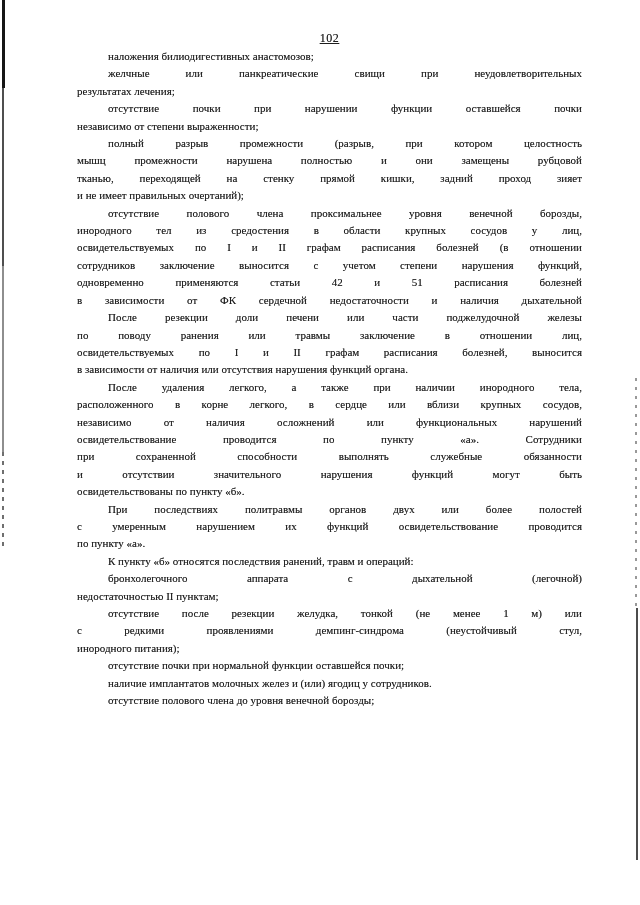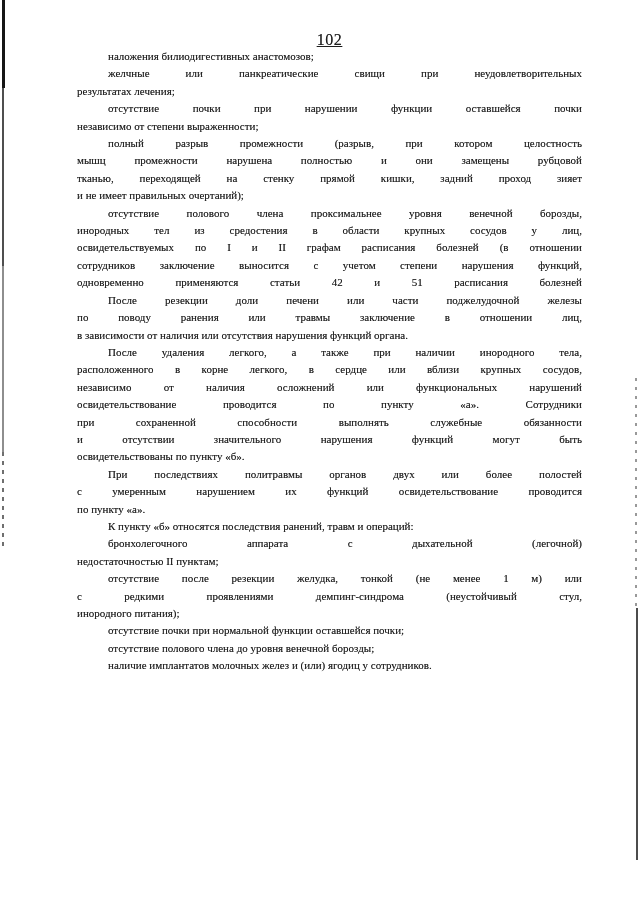--- a/index.html
+++ b/index.html
@@ -15,21 +15,21 @@
     overflow: hidden;
     font-family: "Liberation Serif", "DejaVu Serif", serif;
     color: #1d1d1d;
   }
   .page-number {
     position: absolute;
     top: 31px;
     left: 77px;
     width: 505px;
     text-align: center;
-    font-size: 16px;
+    font-size: 12px;
     letter-spacing: 0.5px;
     text-shadow: 0 0 0.4px rgba(0,0,0,0.5);
     text-decoration: underline;
   }
   .document-body {
     position: absolute;
     top: 48px;
     left: 77px;
     width: 505px;
     font-size: 11px;
@@ -76,40 +76,42 @@
       <div class="line first last">наложения билиодигестивных анастомозов;</div>
       <div class="line first">желчные или панкреатические свищи при неудовлетворительных</div>
       <div class="line last">результатах лечения;</div>
       <div class="line first">отсутствие почки при нарушении функции оставшейся почки</div>
       <div class="line last">независимо от степени выраженности;</div>
       <div class="line first">полный разрыв промежности (разрыв, при котором целостность</div>
       <div class="line">мышц промежности нарушена полностью и они замещены рубцовой</div>
       <div class="line">тканью, переходящей на стенку прямой кишки, задний проход зияет</div>
       <div class="line last">и не имеет правильных очертаний);</div>
       <div class="line first">отсутствие полового члена проксимальнее уровня венечной борозды,</div>
-      <div class="line">инородных тел из средостения в области крупных сосудов у лиц,</div>
+      <div class="line">инородного тел из средостения в области крупных сосудов у лиц,</div>
       <div class="line">освидетельствуемых по I и II графам расписания болезней (в отношении</div>
       <div class="line">сотрудников заключение выносится с учетом степени нарушения функций,</div>
       <div class="line">одновременно применяются статьи 42 и 51 расписания болезней</div>
+      <div class="line">в зависимости от ФК сердечной недостаточности и наличия дыхательной</div>
       <div class="line first">После резекции доли печени или части поджелудочной железы</div>
       <div class="line">по поводу ранения или травмы заключение в отношении лиц,</div>
+      <div class="line">освидетельствуемых по I и II графам расписания болезней, выносится</div>
       <div class="line last">в зависимости от наличия или отсутствия нарушения функций органа.</div>
       <div class="line first">После удаления легкого, а также при наличии инородного тела,</div>
       <div class="line">расположенного в корне легкого, в сердце или вблизи крупных сосудов,</div>
       <div class="line">независимо от наличия осложнений или функциональных нарушений</div>
       <div class="line">освидетельствование проводится по пункту «а». Сотрудники</div>
       <div class="line">при сохраненной способности выполнять служебные обязанности</div>
       <div class="line">и отсутствии значительного нарушения функций могут быть</div>
       <div class="line last">освидетельствованы по пункту «б».</div>
       <div class="line first">При последствиях политравмы органов двух или более полостей</div>
       <div class="line">с умеренным нарушением их функций освидетельствование проводится</div>
       <div class="line last">по пункту «а».</div>
       <div class="line first last">К пункту «б» относятся последствия ранений, травм и операций:</div>
       <div class="line first">бронхолегочного аппарата с дыхательной (легочной)</div>
       <div class="line last">недостаточностью II пунктам;</div>
       <div class="line first">отсутствие после резекции желудка, тонкой (не менее 1 м) или</div>
       <div class="line">с редкими проявлениями демпинг-синдрома (неустойчивый стул,</div>
       <div class="line last">инородного питания);</div>
       <div class="line first last">отсутствие почки при нормальной функции оставшейся почки;</div>
+      <div class="line first last">наличие имплантатов молочных желез и (или) ягодиц у сотрудников.</div>
       <div class="line first last">отсутствие полового члена до уровня венечной борозды;</div>
-      <div class="line first last">наличие имплантатов молочных желез и (или) ягодиц у сотрудников.</div>
     </div>
 </div>
 
 </body></html>

